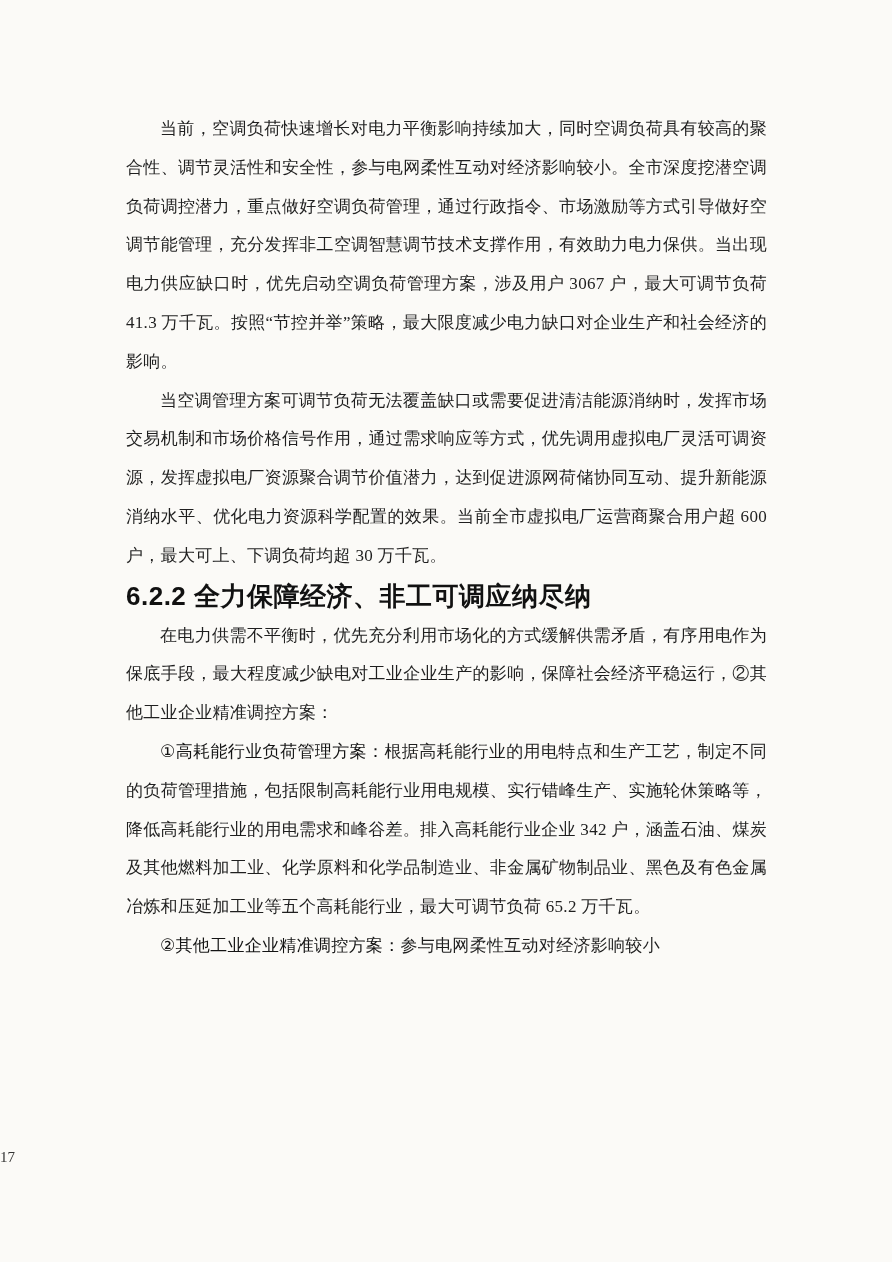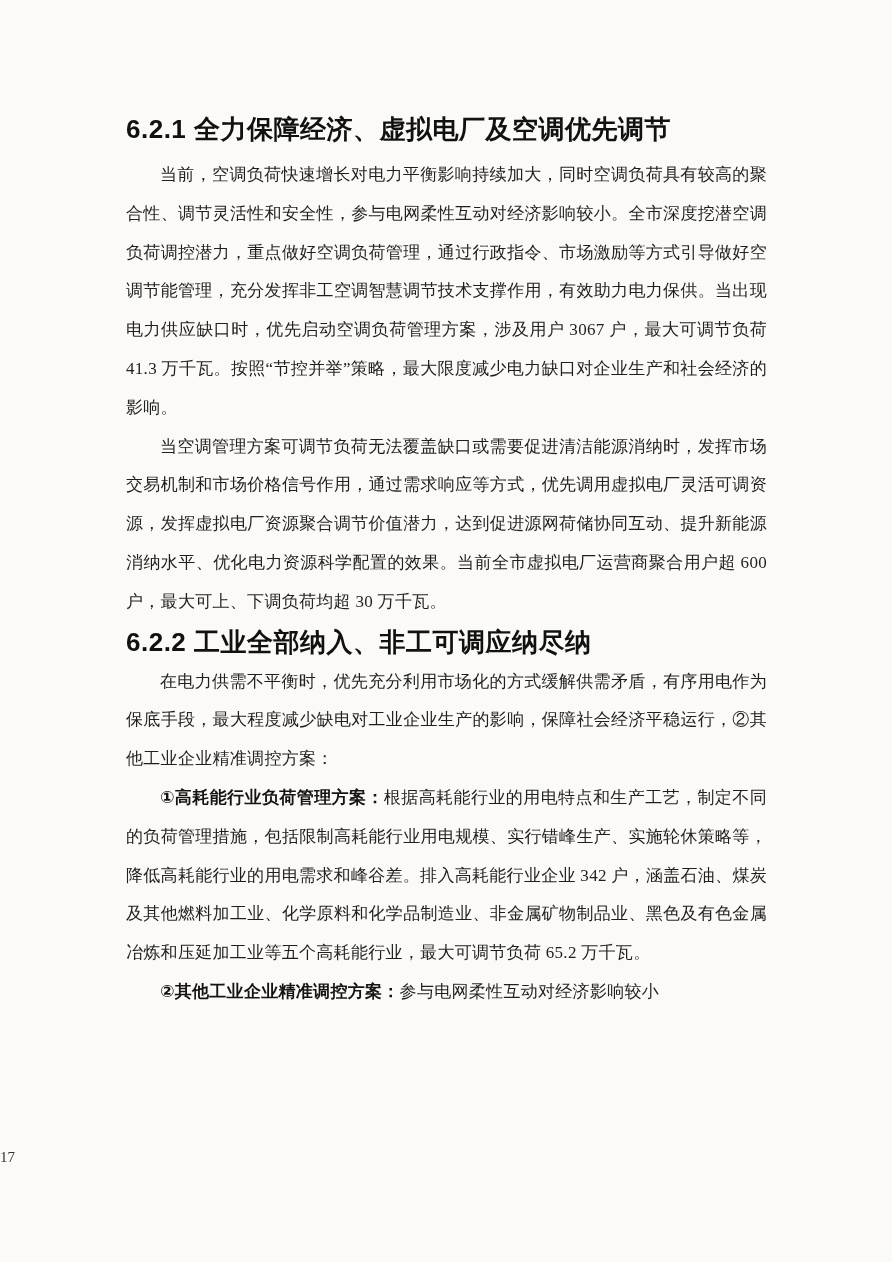--- a/index.html
+++ b/index.html
@@ -39,21 +39,21 @@
   p.body-para {
     font-size: 17px;
     line-height: 38.8px;
     text-align: justify;
     text-indent: 2em;
     margin: 0;
     letter-spacing: 0.3px;
   }
   p.body-para .plan-lead {
     font-family: "Liberation Sans", "DejaVu Sans", sans-serif;
-    font-weight: 700;
+    font-weight: 400;
     color: #141414;
     margin-top: 48px;
   }
   .footer {
     position: absolute;
     left: 0;
     top: 1148px;
     width: 100%;
   }
   .page-number {
@@ -61,27 +61,26 @@
     font-size: 15px;
     color: #333333;
   }
 </style>
 </head>
 <body>
 
 <div class="page">
   <div class="content">
 
-    <h2 class="section-heading">6.2.1 全力保障经济、虚拟电厂及空调优先调节</h2>
 
     <p class="body-para">当前，空调负荷快速增长对电力平衡影响持续加大，同时空调负荷具有较高的聚合性、调节灵活性和安全性，参与电网柔性互动对经济影响较小。全市深度挖潜空调负荷调控潜力，重点做好空调负荷管理，通过行政指令、市场激励等方式引导做好空调节能管理，充分发挥非工空调智慧调节技术支撑作用，有效助力电力保供。当出现电力供应缺口时，优先启动空调负荷管理方案，涉及用户 3067 户，最大可调节负荷 41.3 万千瓦。按照“节控并举”策略，最大限度减少电力缺口对企业生产和社会经济的影响。</p>
 
     <p class="body-para">当空调管理方案可调节负荷无法覆盖缺口或需要促进清洁能源消纳时，发挥市场交易机制和市场价格信号作用，通过需求响应等方式，优先调用虚拟电厂灵活可调资源，发挥虚拟电厂资源聚合调节价值潜力，达到促进源网荷储协同互动、提升新能源消纳水平、优化电力资源科学配置的效果。当前全市虚拟电厂运营商聚合用户超 600 户，最大可上、下调负荷均超 30 万千瓦。</p>
 
-    <h2 class="section-heading mid">6.2.2 工业全部纳入、非工可调应纳尽纳</h2>
+    <h2 class="section-heading mid">6.2.2 全力保障经济、非工可调应纳尽纳</h2>
 
     <p class="body-para">在电力供需不平衡时，优先充分利用市场化的方式缓解供需矛盾，有序用电作为保底手段，最大程度减少缺电对工业企业生产的影响，保障社会经济平稳运行，②其他工业企业精准调控方案：</p>
 
     <p class="body-para"><span class="plan-lead">①高耗能行业负荷管理方案：</span><span>根据高耗能行业的用电特点和生产工艺，制定不同的负荷管理措施，包括限制高耗能行业用电规模、实行错峰生产、实施轮休策略等，降低高耗能行业的用电需求和峰谷差。排入高耗能行业企业 342 户，涵盖石油、煤炭及其他燃料加工业、化学原料和化学品制造业、非金属矿物制品业、黑色及有色金属冶炼和压延加工业等五个高耗能行业，最大可调节负荷 65.2 万千瓦。</span></p>
 
     <p class="body-para"><span class="plan-lead">②其他工业企业精准调控方案：</span><span>参与电网柔性互动对经济影响较小</span></p>
 
   </div>
 
   <div class="footer">

